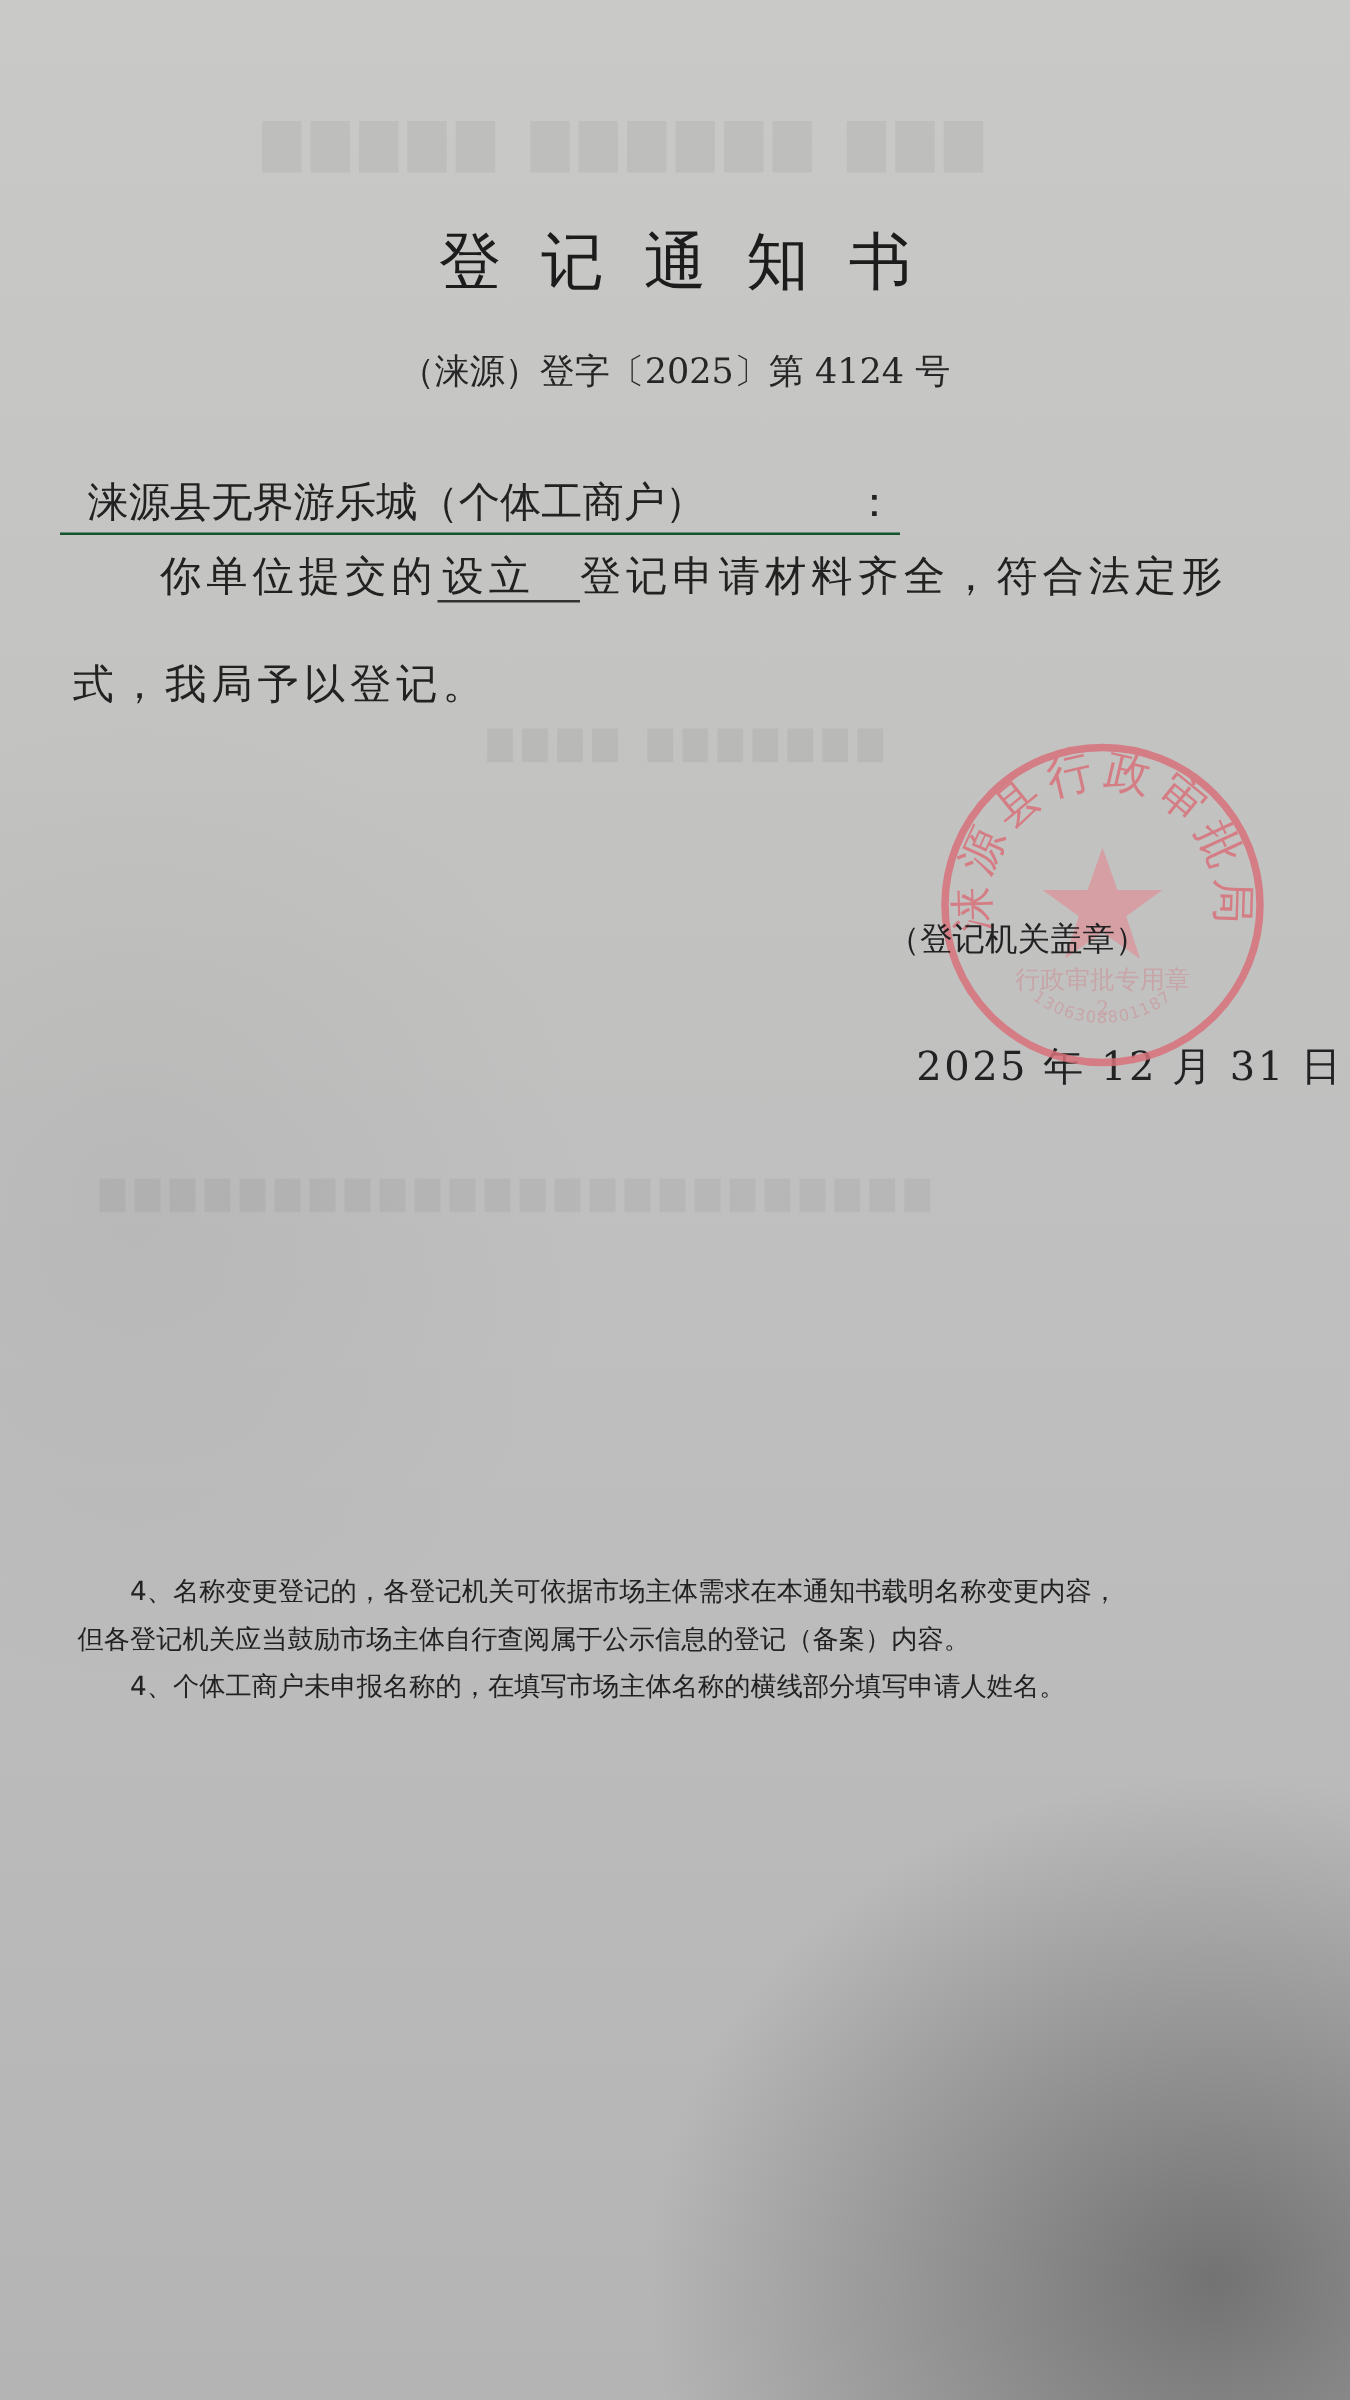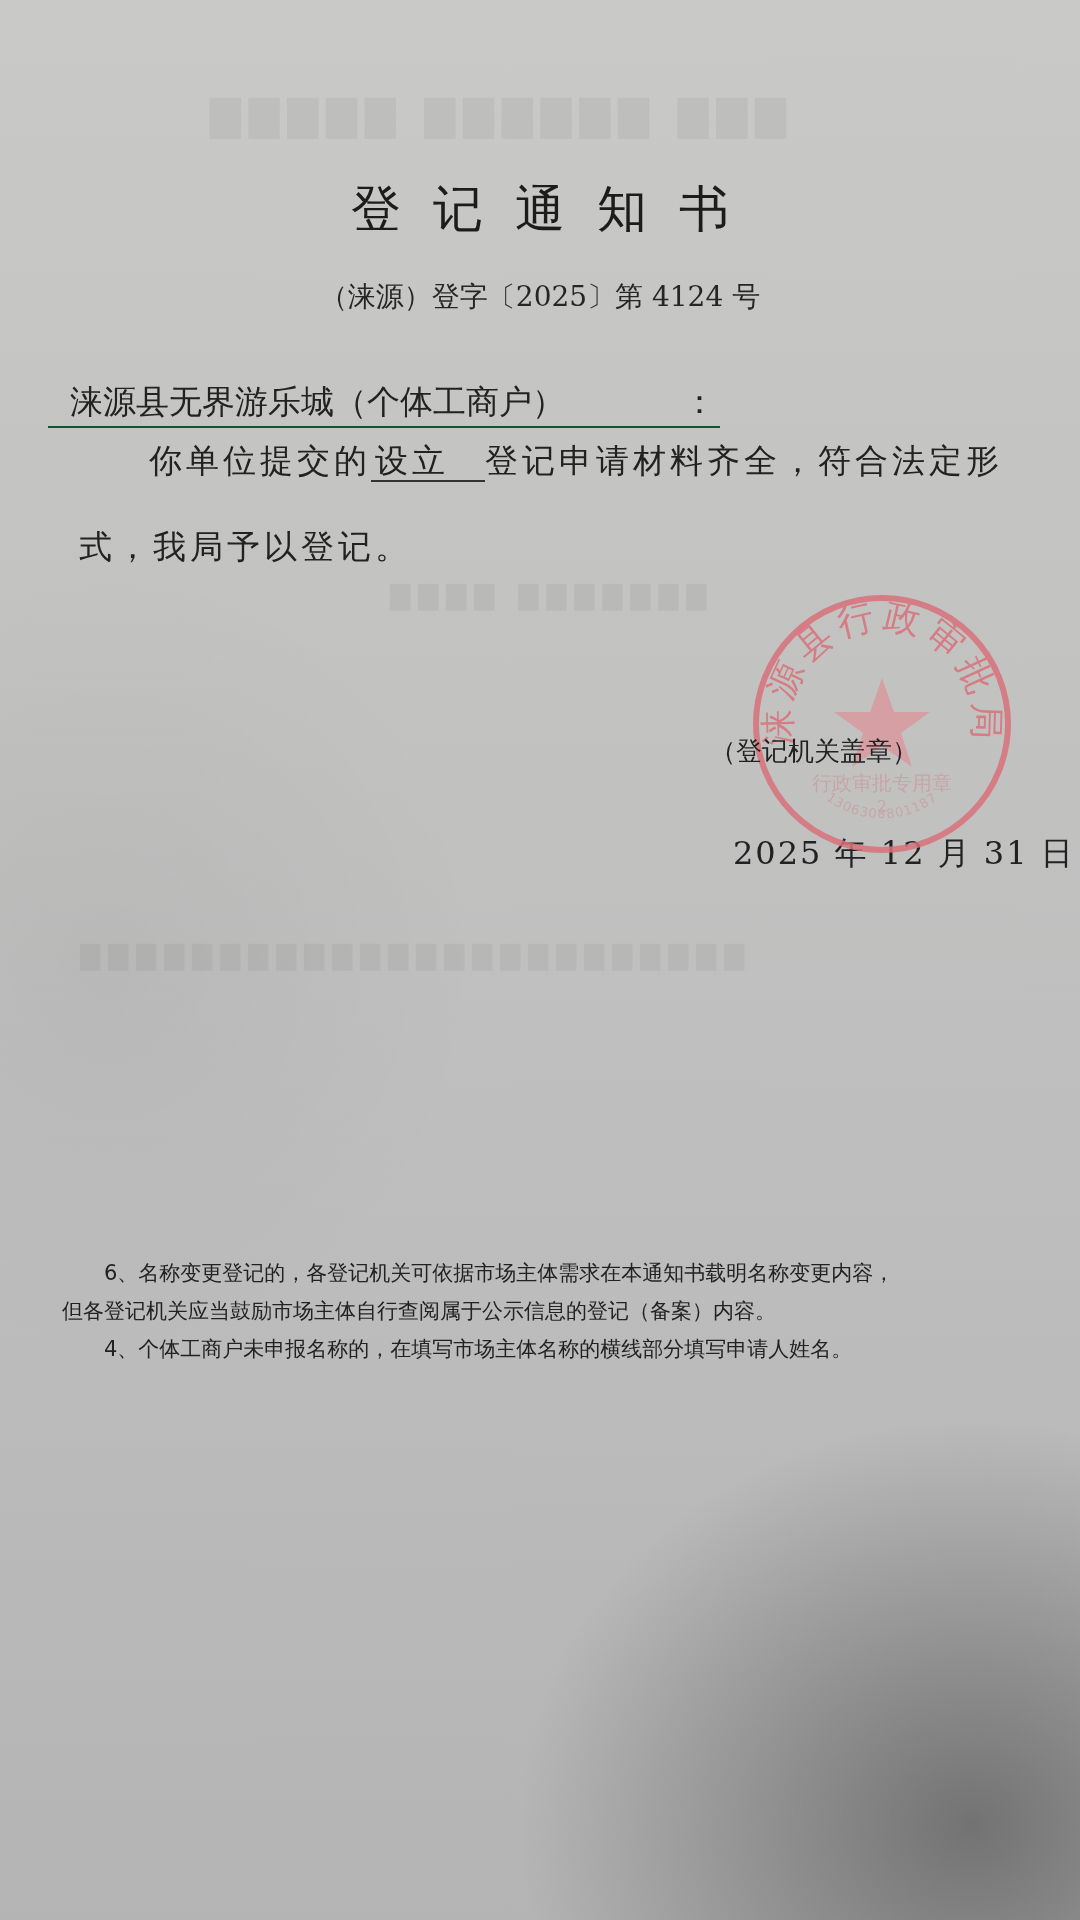--- a/index.html
+++ b/index.html
@@ -73,21 +73,20 @@
     .body-text {
       position: absolute;
       left: 58px;
       top: 418px;
       width: 970px;
       font-family: "DejaVu Sans", "Liberation Sans", sans-serif;
       font-size: 33px;
       line-height: 86px;
       color: #222;
       letter-spacing: 4px;
-      margin-left: 21px;
     }
     .body-text .indent {
       display: inline-block;
       width: 70px;
     }
     .fill-blank {
       display: inline-block;
       border-bottom: 2px solid #333;
       line-height: 38px;
       padding: 0 10px 0 4px;
@@ -173,16 +172,16 @@
   <text font-family="DejaVu Sans, sans-serif" font-size="13" fill="#c9a0a4" letter-spacing="1">
     <textPath href="#arcBottom" startOffset="50%" text-anchor="middle">1306308801187</textPath>
   </text>
 </svg>
 
 <div class="seal-label">（登记机关盖章）</div>
 
 <div class="date">2025 年 12 月 31 日</div>
 
 <div class="notes">
-  <div class="note-line indent">6、名称变更登记的，各登记机关可依据市场主体需求在本通知书载明名称变更内容，</div>
+  <div class="note-line indent">4、名称变更登记的，各登记机关可依据市场主体需求在本通知书载明名称变更内容，</div>
   <div class="note-line">但各登记机关应当鼓励市场主体自行查阅属于公示信息的登记（备案）内容。</div>
   <div class="note-line indent">4、个体工商户未申报名称的，在填写市场主体名称的横线部分填写申请人姓名。</div>
 </div>
 
 </body></html>

